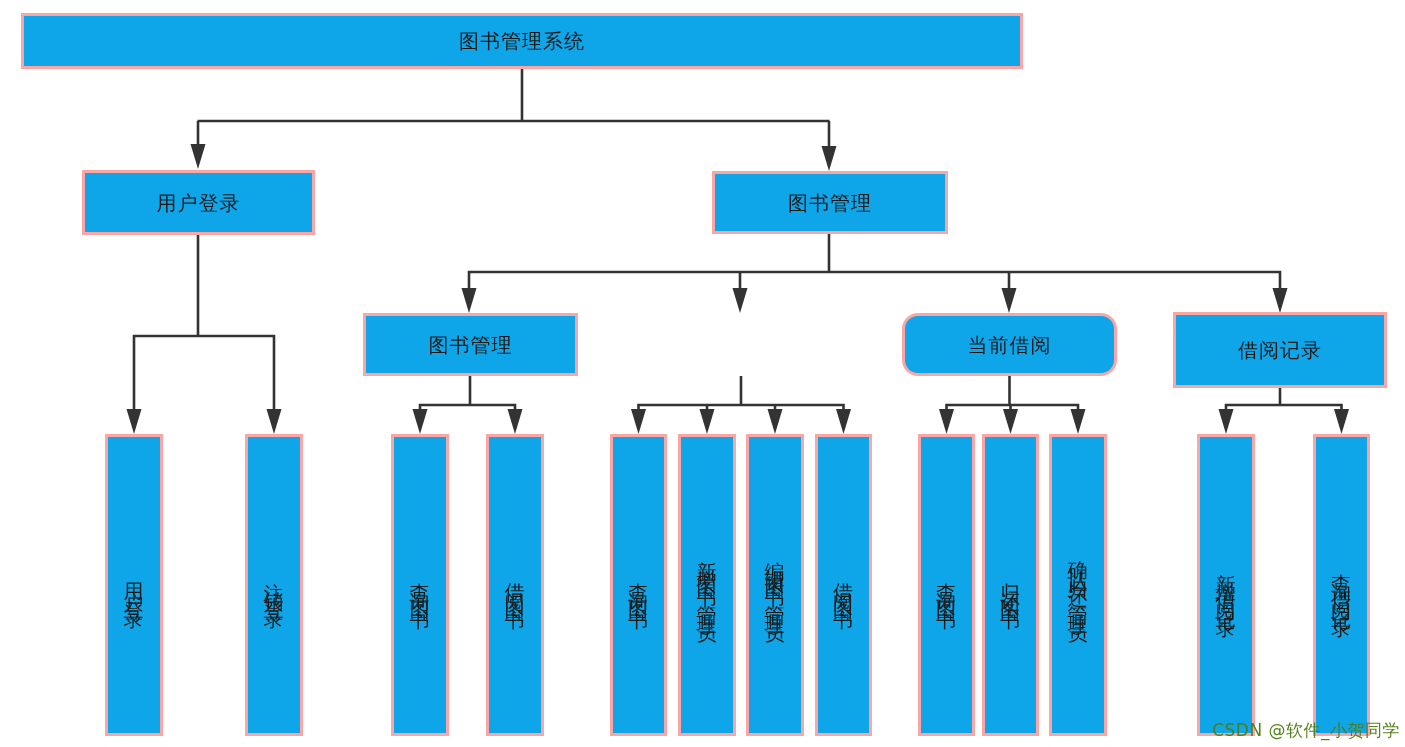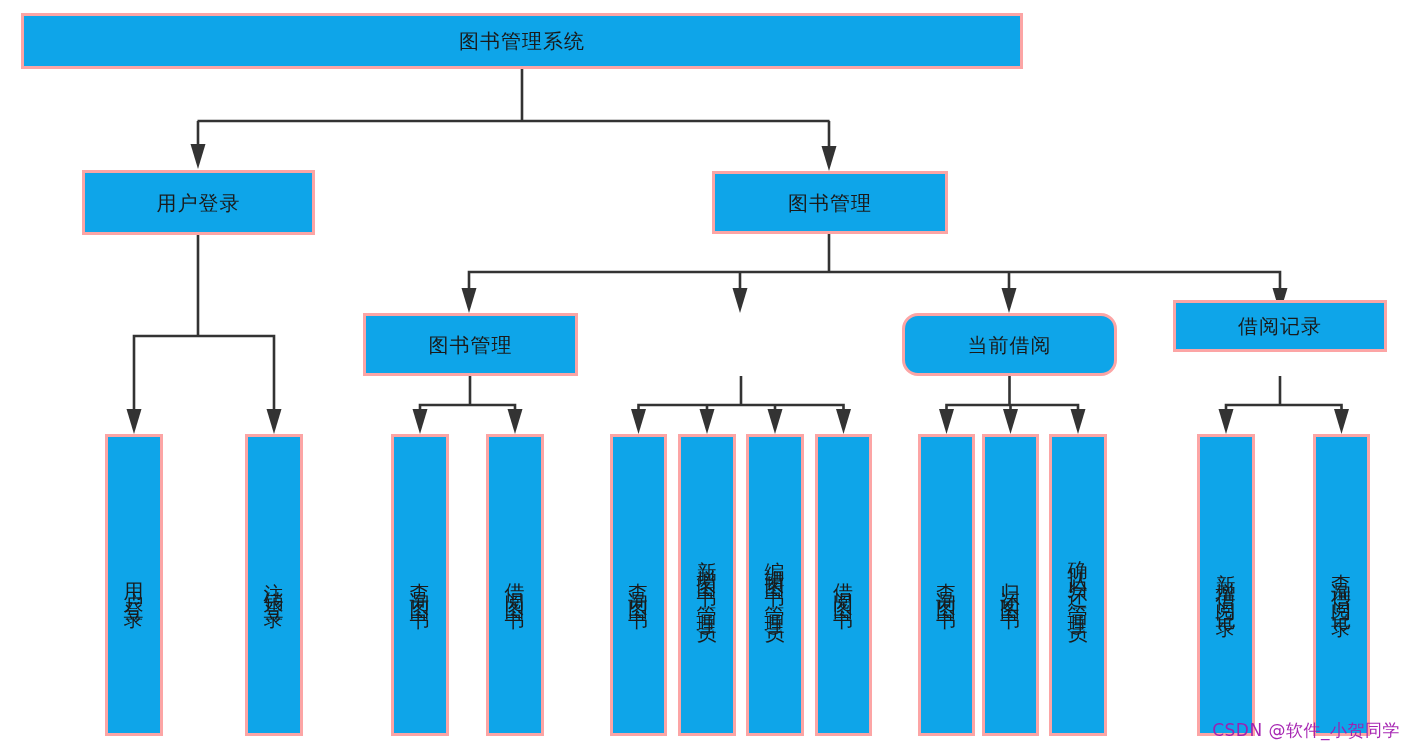--- a/index.html
+++ b/index.html
@@ -43,21 +43,21 @@
     letter-spacing: 9px;
     font-size: 20px;
   }
   
   .n-root      { left: 21px;   top: 13px;  width: 1002px; height: 56px; }
   .n-login     { left: 82px;   top: 170px; width: 233px;  height: 65px; }
   .n-mgmt      { left: 712px;  top: 171px; width: 236px;  height: 63px; }
   .n-recommend { left: 363px;  top: 313px; width: 215px;  height: 63px; }
   .n-borrow    { left: 633px;  top: 313px; width: 215px;  height: 63px; }
   .n-current   { left: 902px;  top: 313px; width: 215px;  height: 63px; border-radius: 16px; }
-  .n-records   { left: 1173px; top: 300px; width: 214px;  height: 52px; }
+  .n-records   { left: 1173px; top: 312px; width: 214px;  height: 76px; }
   
   .leaf { top: 434px; height: 302px; }
   .l0  { left: 105px;  width: 58px; }
   .l1  { left: 245px;  width: 58px; }
   .l2  { left: 391px;  width: 58px; }
   .l3  { left: 486px;  width: 58px; }
   .l4  { left: 610px;  width: 57px; }
   .l5  { left: 678px;  width: 58px; }
   .l6  { left: 746px;  width: 58px; }
   .l7  { left: 815px;  width: 57px; }
@@ -65,21 +65,21 @@
   .l9  { left: 982px;  width: 57px; }
   .l10 { left: 1049px; width: 58px; }
   .l11 { left: 1197px; width: 58px; }
   .l12 { left: 1313px; width: 57px; }
   .watermark {
     position: absolute;
     right: 5px;
     bottom: 5px;
     z-index: 5;
     font-size: 17px;
-    color: #a21caf;
+    color: #4d7c0f;
     letter-spacing: 0.5px;
     opacity: 0.95;
     white-space: nowrap;
   }
 </style>
 </head>
 <body>
 
 <div class="canvas">
 

